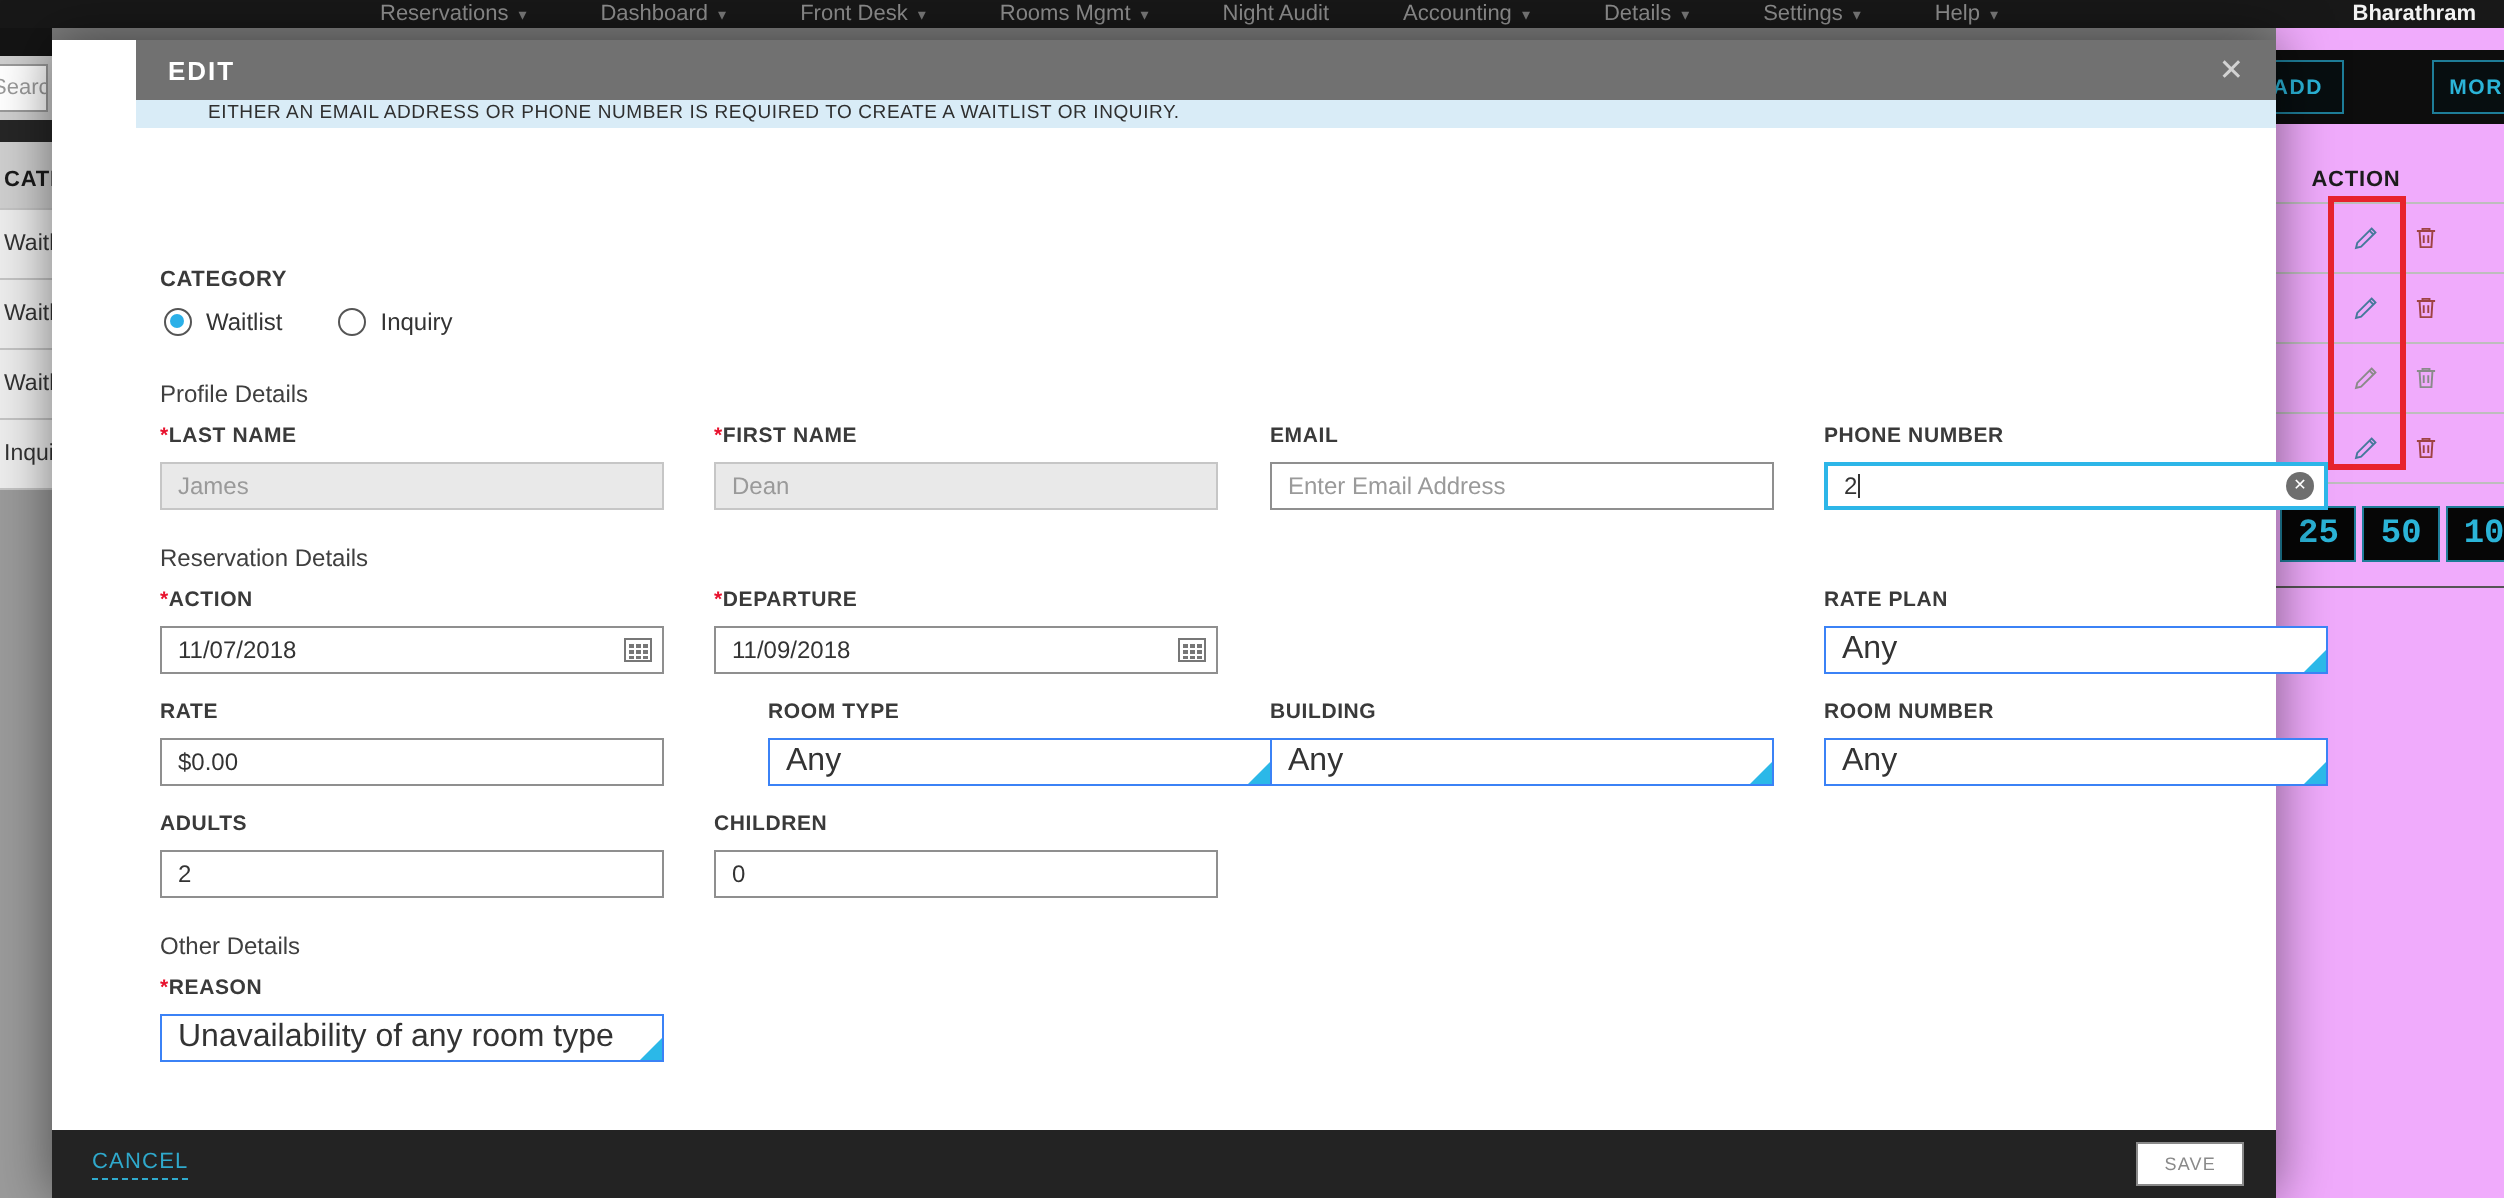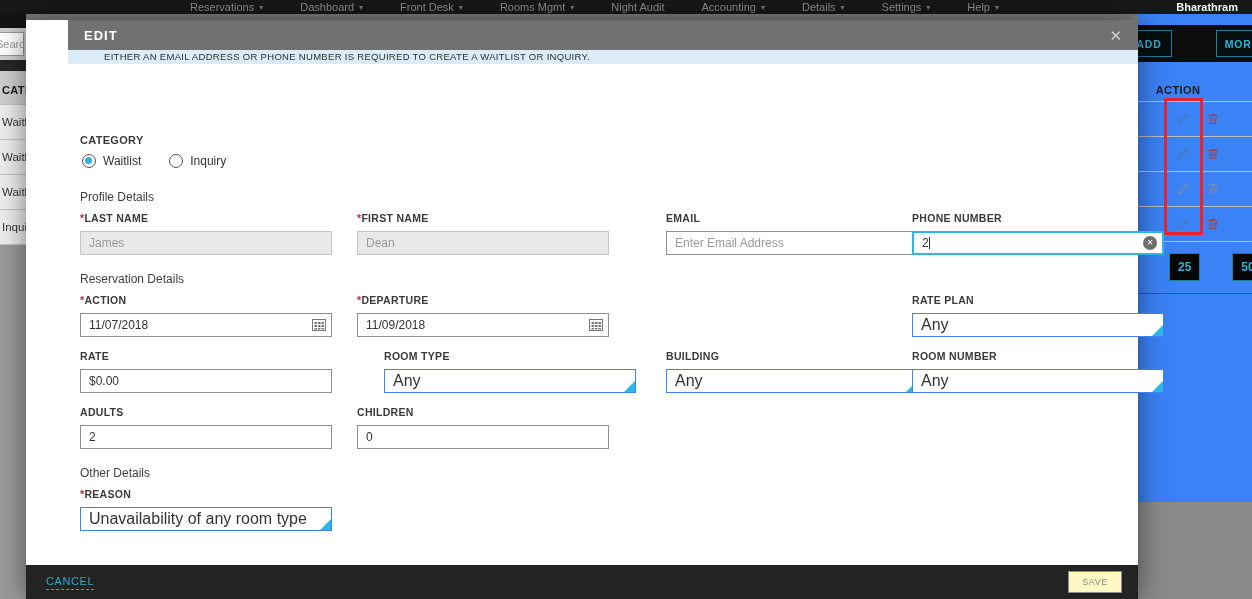--- a/index.html
+++ b/index.html
@@ -27,21 +27,21 @@
   .bgl-dark { position:absolute; left:0; top:60px; width:26px; height:11px; background:#262626; }
   .bgl-cat { position:absolute; left:0; top:84px; width:26px; font-size:11px; font-weight:700;
              color:#1a1a1a; letter-spacing:.4px; padding-left:2px; white-space:nowrap; overflow:hidden; }
   .bgl-rows { position:absolute; left:0; top:104px; width:26px; background:#ededed; }
   .bgl-row { height:35px; line-height:35px; border-top:1px solid #c4c4c4; font-size:11.5px;
              color:#333; padding-left:2px; white-space:nowrap; overflow:hidden; }
   .bgl-bottom { position:absolute; left:0; top:244px; width:26px; height:355px; background:#9b9b9b;
                 border-top:1px solid #c4c4c4; }
 
   
-  .bg-right { position:absolute; left:1138px; top:14px; width:114px; height:488px; background:#3b82f6; z-index:1; }
+  .bg-right { position:absolute; left:1138px; top:14px; width:114px; height:585px; background:#f0abfc; z-index:1; }
   .bgr-btnband { position:absolute; left:0; top:11px; width:114px; height:37px; background:#0d0d0d; }
   .btn-dark { position:absolute; height:27px; background:#070e10; border:1px solid #1e7d98;
               color:#2bb4d8; font-size:10.5px; font-weight:700; letter-spacing:.8px;
               display:flex; align-items:center; justify-content:center; cursor:pointer; }
   .btn-add { left:-12px; top:5px; width:46px; }
   .btn-more { left:40px; top:5px; width:52px; overflow:hidden;margin-left:38px; }
   .btn-more .fold { position:absolute; right:0; bottom:0; width:0; height:0;
                     border-bottom:9px solid #2bb4d8; border-left:9px solid transparent; }
   .bgr-action-hd { position:absolute; left:0; top:70px; width:80px; text-align:center;
                    font-size:11px; font-weight:700; color:#1c1c1c; letter-spacing:.4px; }
@@ -51,38 +51,38 @@
   .act-icon { width:14px; height:14px; display:inline-flex; cursor:pointer; }
   .act-icon svg { width:14px; height:14px; }
   .act-icon.pencil { color:#46799b; }
   .act-icon.trash  { color:#9e4343; }
   .act-row.dimmed .pencil, .act-row.dimmed .trash { color:#8a8a8a; }
   .act-rows-bottom { position:absolute; left:0; top:227px; width:114px; border-top:1px solid #bdbdbd; }
   .red-box { position:absolute; left:26px; top:84px; width:39px; height:137px;
              border:3px solid #e8232d; }
   .pagination { position:absolute; left:2px; top:239px; display:flex; gap:3px; }
   .pg-btn { height:28px; background:#060606; border:1px solid #1e7d98; color:#2bb4d8;
-            font-size:12px; font-weight:700; padding:0 8px; min-width:29px; cursor:pointer;
-            font-family:Liberation Sans, sans-serif;margin-left:29px; }
+            font-size:17px; font-weight:700; padding:0 8px; min-width:29px; cursor:pointer;
+            font-family:Liberation Mono, monospace; }
   .bgr-divider { position:absolute; left:0; top:279px; width:114px; height:1px; background:#555; }
 
   
   .modal { position:absolute; left:26px; top:20px; width:1112px; height:579px; background:#fff;
            box-shadow:0 0 26px rgba(0,0,0,.5); z-index:3;padding-left:42px; }
   .m-header { height:30px; background:#717171; display:flex; align-items:center; padding:0 16px; }
   .m-title { color:#fff; font-size:13px; font-weight:700; letter-spacing:1px; }
   .m-close { margin-left:auto; color:#d2d2d2; font-size:15px; cursor:pointer; line-height:1; }
   .m-banner { height:14px; background:#d9ecf7; font-size:9.5px; color:#2f2f2f;
               letter-spacing:.3px; line-height:14px; padding-left:36px; white-space:nowrap; overflow:hidden; }
   .m-body { position:relative; height:501px; background:#fff; }
   .m-footer { position:absolute; left:0; bottom:0; width:100%; height:34px; background:#232323;
               display:flex; align-items:center; padding:0 16px 0 20px; }
   .cancel-link { color:#2fa9cc; font-size:11px; letter-spacing:.6px; border-bottom:1px dashed #2fa9cc;
                  padding-bottom:2px; cursor:pointer; }
-  .save-btn { margin-left:auto; background:#fef9c3; border:1px solid #8a8a8a; color:#8a8a8a;
+  .save-btn { margin-left:auto; background:#ffffff; border:1px solid #8a8a8a; color:#8a8a8a;
               font-size:9px; letter-spacing:.6px; padding:5px 13px; cursor:pointer;
               font-family:"Liberation Sans", sans-serif; }
 
   
   .section { position:absolute; font-size:12px; color:#3f3f3f; }
   .field { position:absolute; width:252px; }
   .flabel { font-size:10.5px; font-weight:700; color:#3a3a3a; letter-spacing:.3px; margin-bottom:7px;
             white-space:nowrap; }
   .req { color:#e8112d; }
   .ctrl { position:relative; height:24px; }
@@ -110,21 +110,21 @@
                color:#3a3a3a; letter-spacing:.3px; }
   .cat-opts { position:absolute; left:14px; top:90px; display:flex; gap:28px; }
   .radio-opt { display:flex; align-items:center; gap:7px; cursor:pointer; }
   .radio { width:14px; height:14px; border-radius:50%; border:1.5px solid #555; display:inline-block;
            position:relative; background:#fff; }
   .radio.selected::after { content:""; position:absolute; left:2px; top:2px; width:7px; height:7px;
                            border-radius:50%; background:#2bb0e8; }
   .radio-label { font-size:12px; color:#333; }
 
   
-  .c1 { left:12px; }  .c2 { left:289px; }  .c3 { left:598px; }  .c4 { left:844px; }
+  .c1 { left:12px; }  .c2 { left:289px; }  .c3 { left:567px; }  .c4 { left:844px; }
 </style>
 </head>
 <body>
 
 <div class="stage">
 
   <div class="nav">
     <div class="nav-menu">
         <div class="nav-item">
           <span class="nav-label">Reservations</span>

